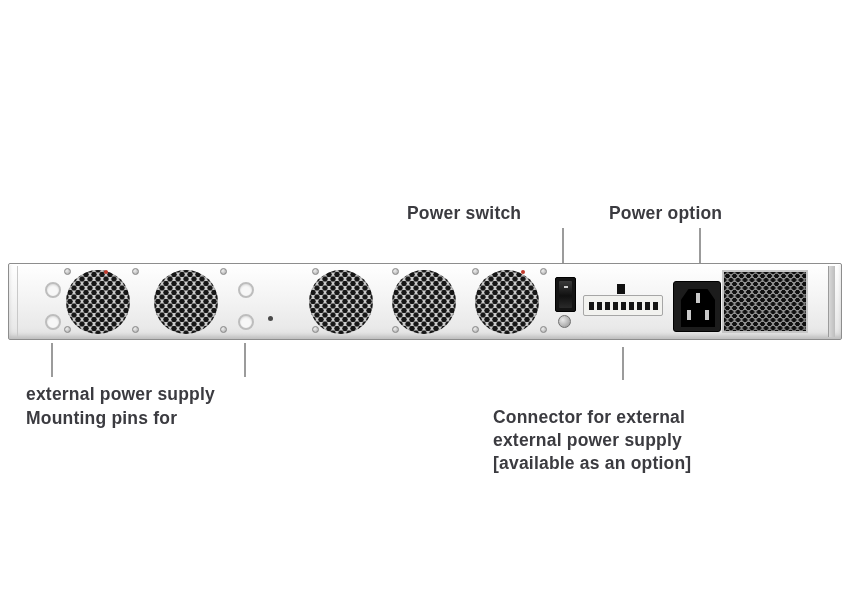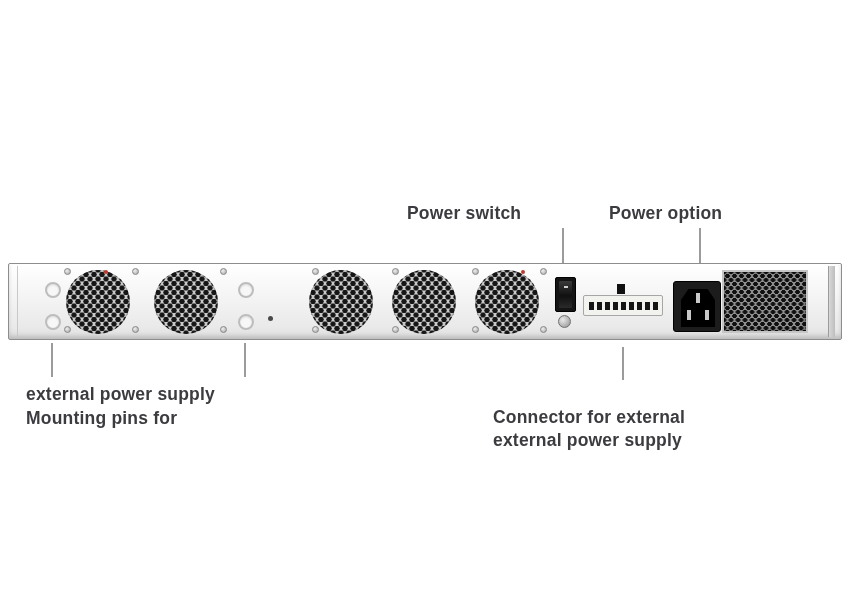--- a/index.html
+++ b/index.html
@@ -216,15 +216,16 @@
   </div>
 
   <div class="label label-mounting">
     <div>external power supply</div>
     <div>Mounting pins for</div>
   </div>
 
   <div class="label label-connector">
     <div>Connector for external</div>
     <div>external power supply</div>
+    <div>[available as an option]</div>
   </div>
 
 </div>
 
 </body></html>

